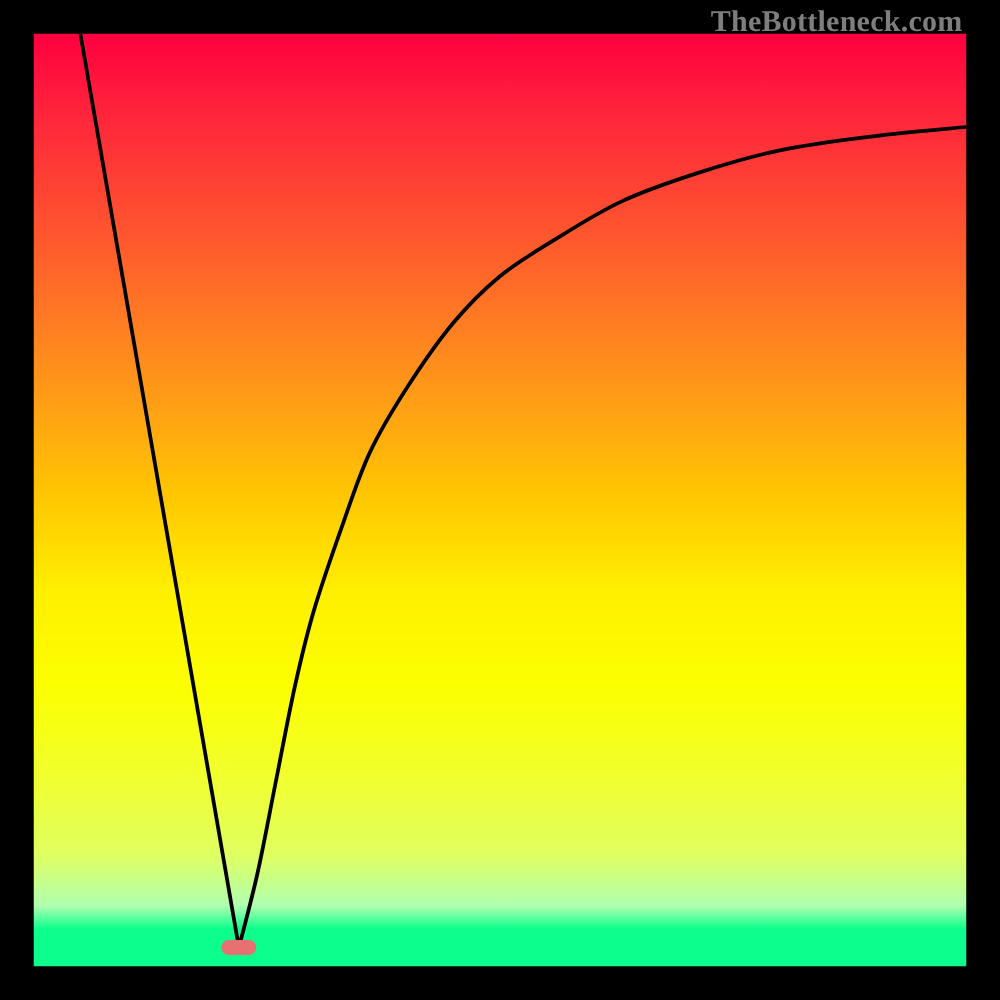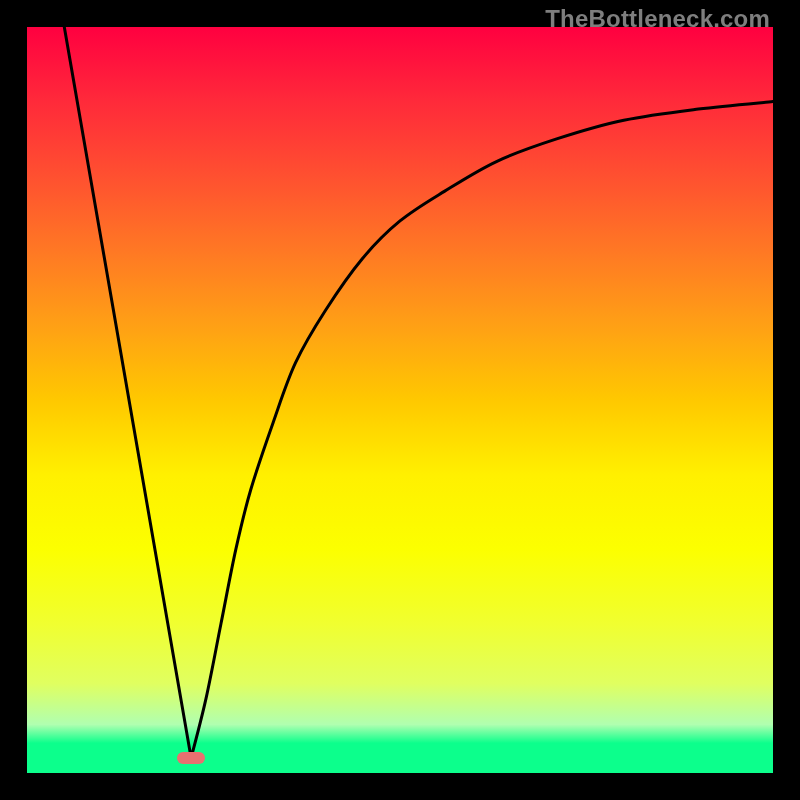--- a/index.html
+++ b/index.html
@@ -23,21 +23,21 @@
     #f0ff30 80%,
     #e0ff60 88%,
     #b0ffb0 93.5%,
     #0cff8c 96%,
     #0cff8c 100%);
 }
 .watermark {
   position: absolute;
   top: 5px;
   right: 30px;
-  font-family: Liberation Sans, sans-serif;
+  font-family: Liberation Serif, serif;
   font-size: 24px;
   font-weight: bold;
   color: #7e7e7e;
   letter-spacing: 0.2px;
   text-align: right;
 }
 svg.curve {
   position: absolute;
   left: 0; top: 0;
   width: 746px;

